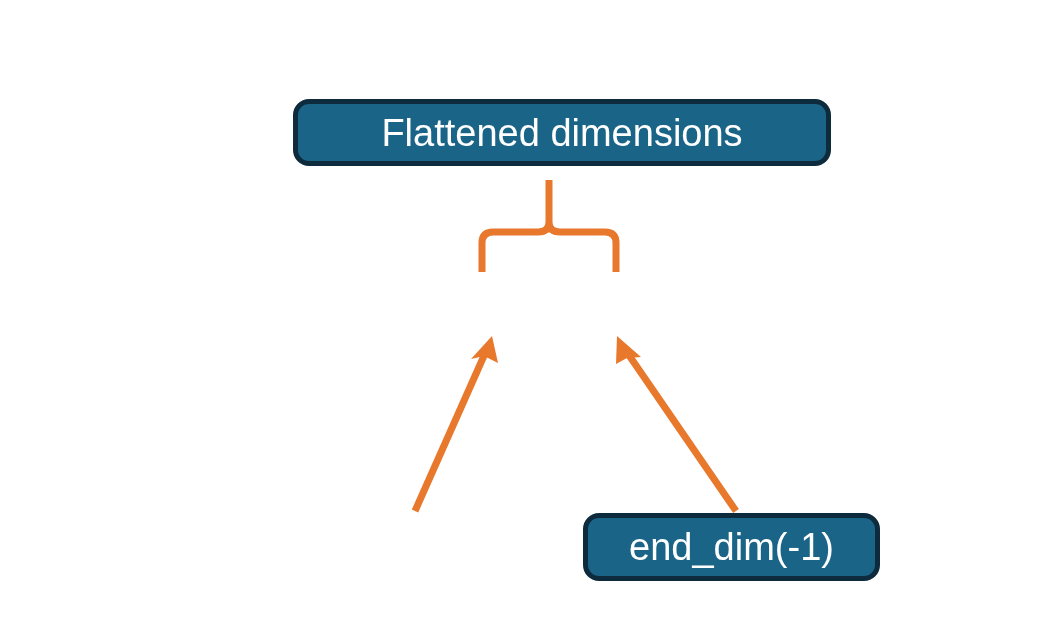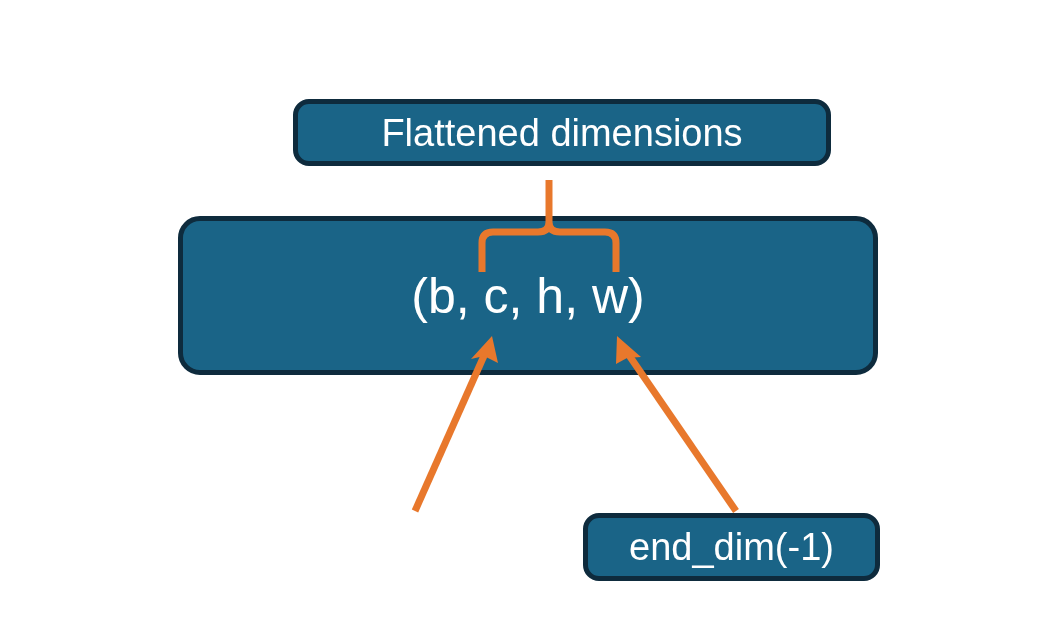--- a/index.html
+++ b/index.html
@@ -96,23 +96,20 @@
 </style>
 </head>
 <body>
 
 <div id="canvas">
 
   <div class="node" id="node-flattened">
     <span>Flattened dimensions</span>
   </div>
 
-  <div class="node" id="node-shape">
-    <span>(b, c, h, w)</span>
-  </div>
 
 
   <div class="node" id="node-end-dim">
     <span>end_dim(-1)</span>
   </div>
 
   <svg id="overlay" viewBox="0 0 1038 632" width="1038" height="632">
 
     <path class="brace-path" d="M 482 272
              L 482 243

